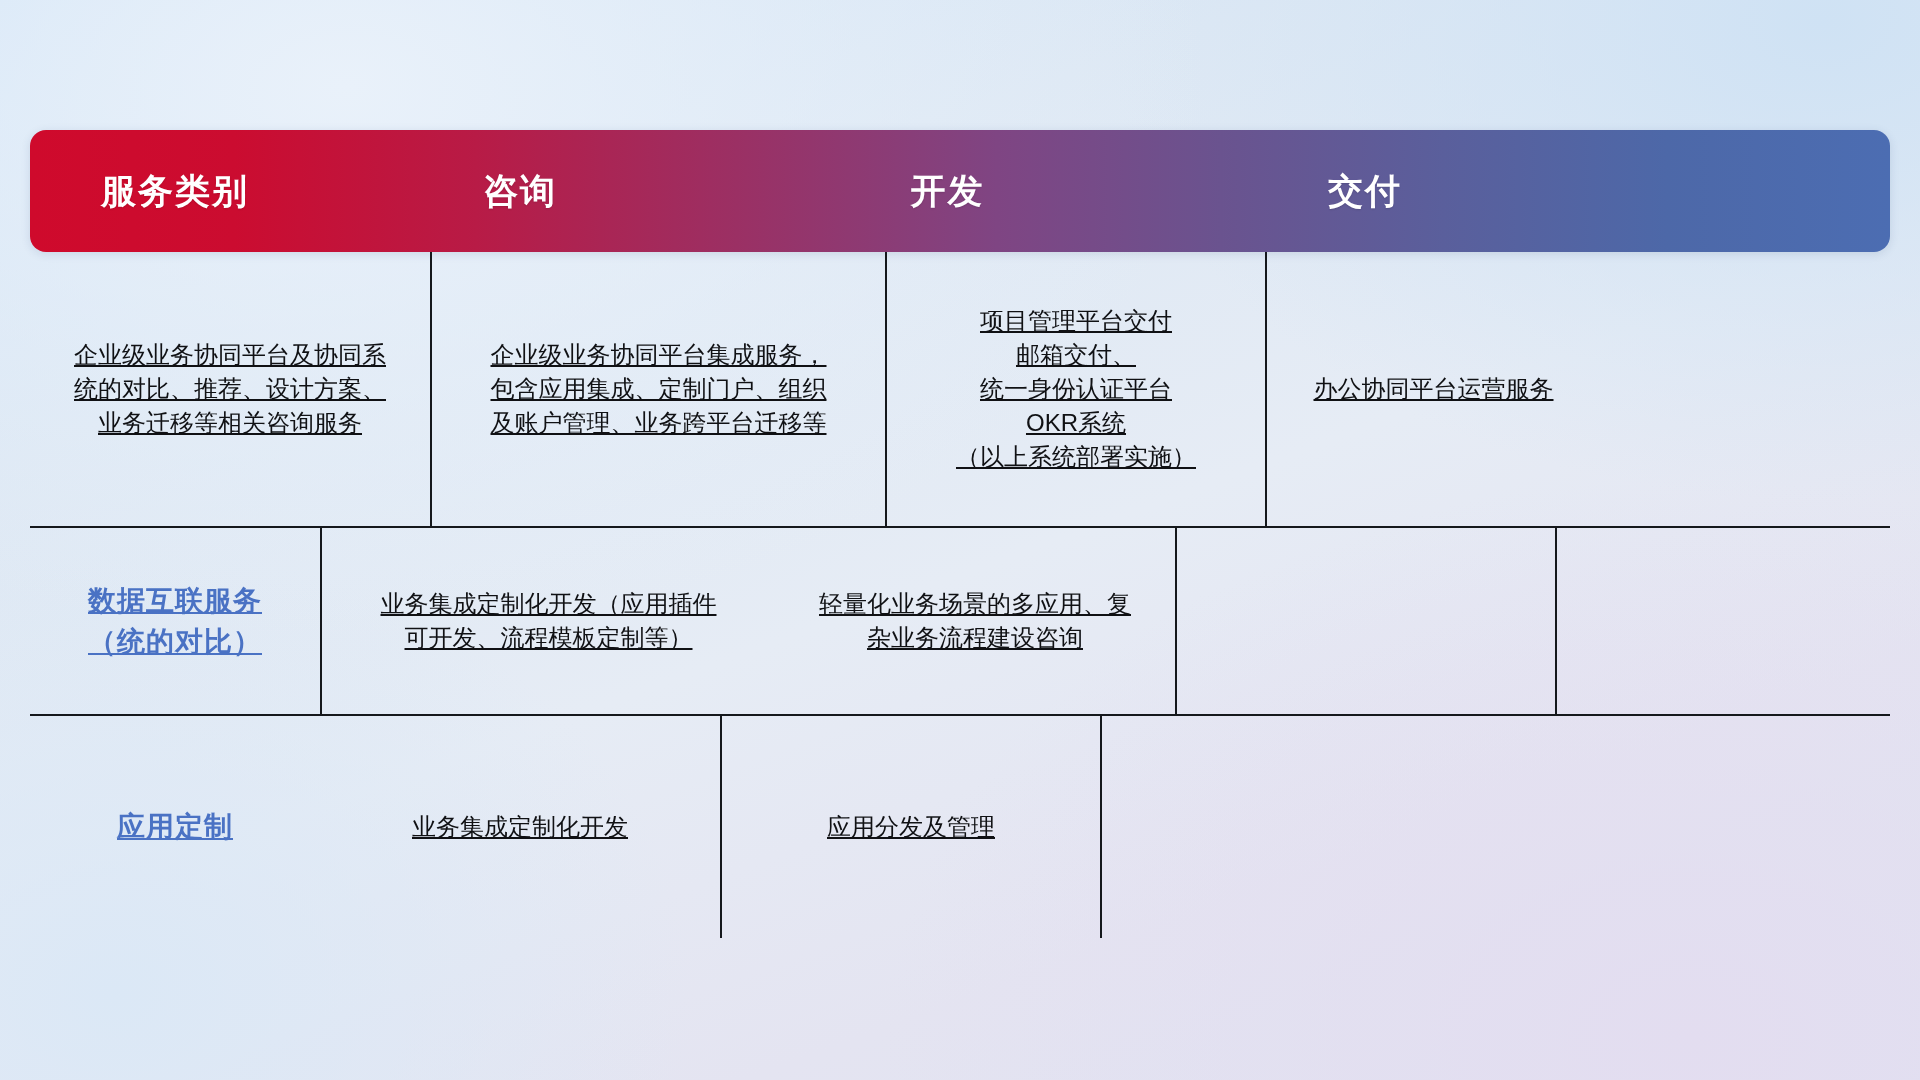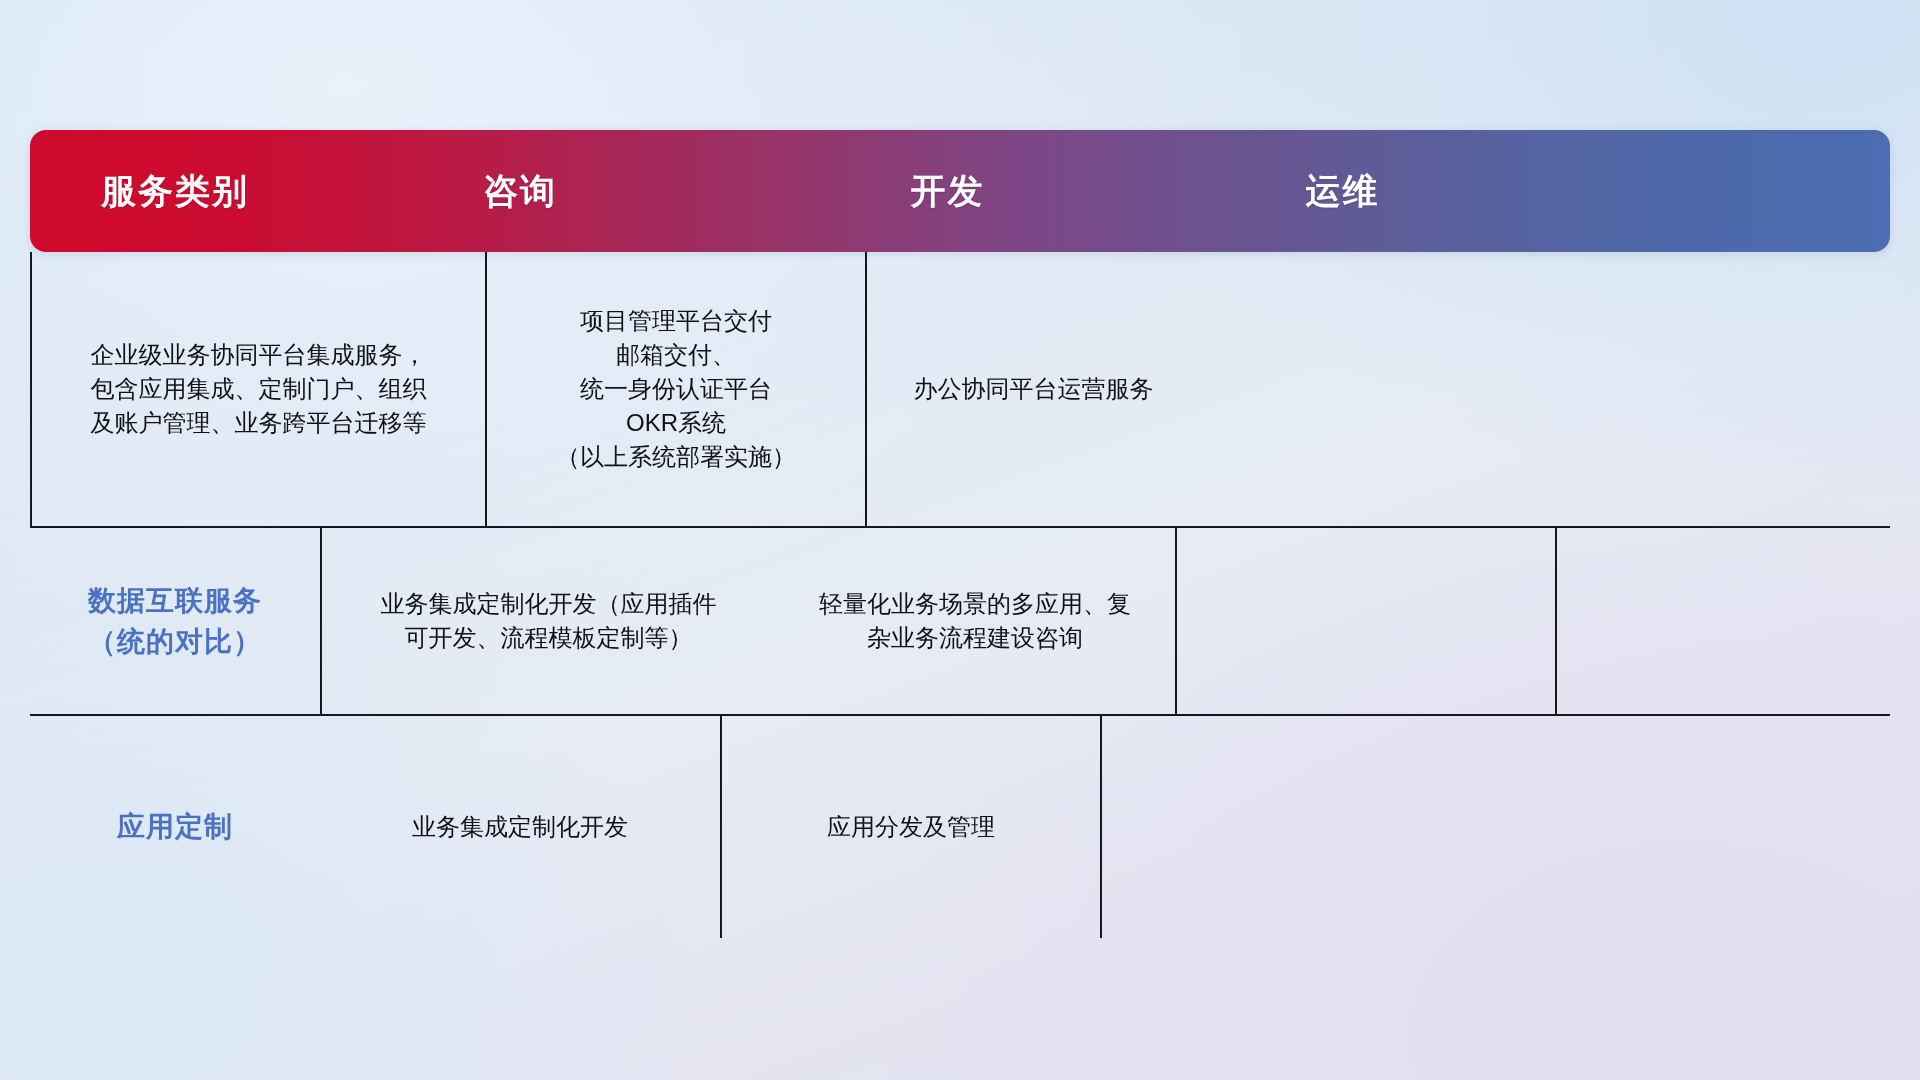--- a/index.html
+++ b/index.html
@@ -86,20 +86,21 @@
     display: flex;
     align-items: center;
     justify-content: center;
     box-sizing: border-box;
     padding: 6px 32px;
     font-size: 24px;
     line-height: 1.42;
     color: #101114;
     text-align: center;
     white-space: pre-line;
+    text-decoration: underline;
   }
 
   .cell.label {
     color: #4a72c4;
     font-weight: bold;
     font-size: 28px;
     line-height: 1.48;
     letter-spacing: 1px;
   }
 
@@ -117,26 +118,29 @@
 <body>
 
 <div id="stage">
 
   <div class="table-wrap">
 
     <div class="header-row">
       <div class="header-cell c0">服务类别</div>
       <div class="header-cell c1">咨询</div>
       <div class="header-cell c2">开发</div>
-      <div class="header-cell c4">运维</div>
+      <div class="header-cell c3">交付</div>
     </div>
 
     <div class="body-area">
 
       <div class="data-row r1">
+        <div class="cell c1">企业级业务协同平台及协同系
+统的对比、推荐、设计方案、
+业务迁移等相关咨询服务</div>
         <div class="cell c2 sep-l">企业级业务协同平台集成服务，
 包含应用集成、定制门户、组织
 及账户管理、业务跨平台迁移等</div>
         <div class="cell c3 sep-l">项目管理平台交付
 邮箱交付、
 统一身份认证平台
 OKR系统
 （以上系统部署实施）</div>
         <div class="cell c4 sep-l">办公协同平台运营服务</div>
       </div>

